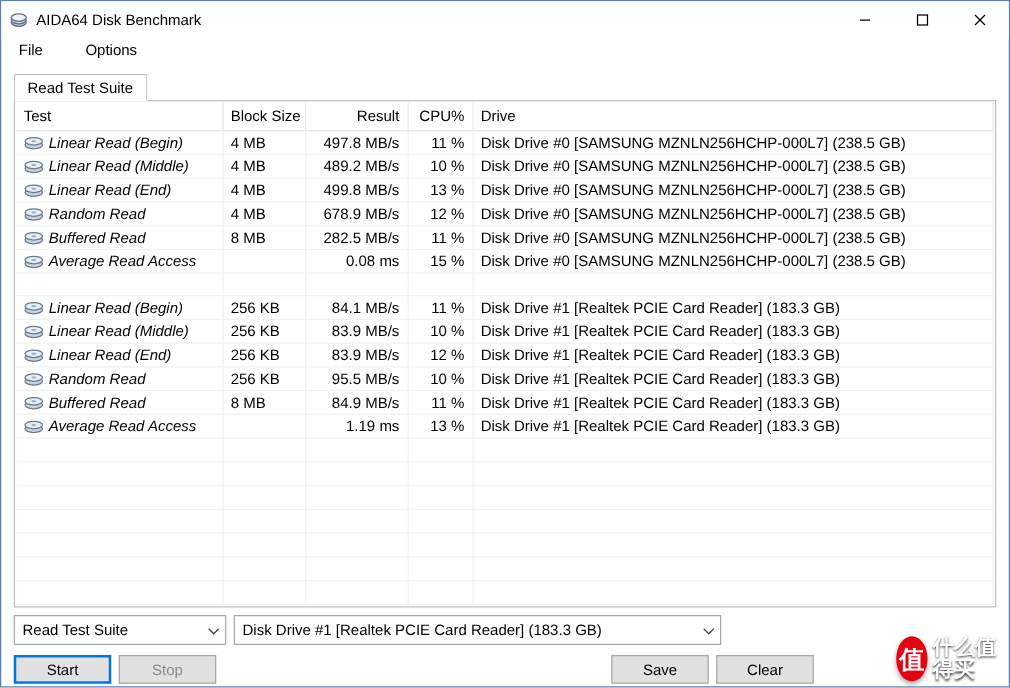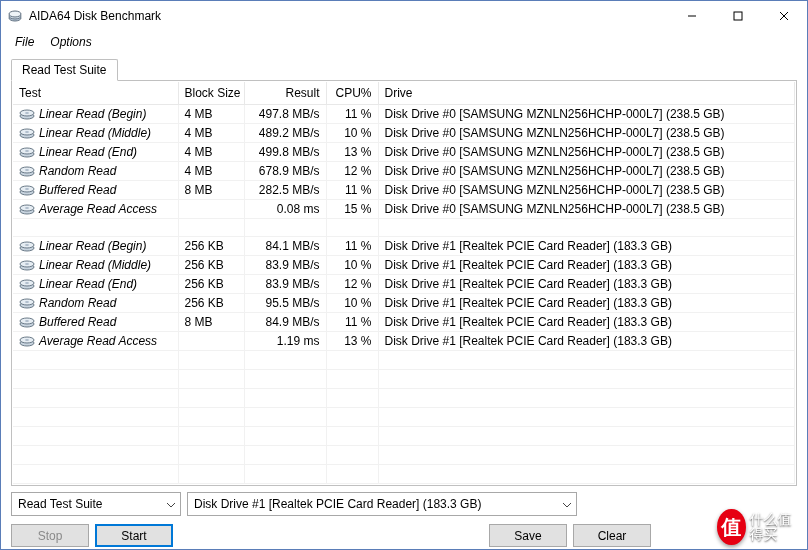--- a/index.html
+++ b/index.html
@@ -33,23 +33,22 @@
     .winbtn {
       width: 46px; height: 30px;
       display: inline-flex; align-items:center; justify-content:center;
       color:#000;
     }
     .winbtn svg { stroke:#000; stroke-width:1; fill:none; }
     .menubar {
       height: 20px;
       padding: 0 6px;
       display: flex;
-      align-items: flex-end;
-      gap: 0;
-      font-style: italic;
+      align-items: flex-start;
+      gap: 18px;
     }
     .menubar .menu-item { padding: 2px 8px; cursor:default; }
     .content { padding: 8px 10px 6px 10px; }
     .tab-strip { display:flex; align-items:flex-end; margin-bottom:-1px; position:relative; z-index:2; }
     .tab {
       border:1px solid #c0c0c0;
       border-bottom:1px solid #fff;
       border-radius:2px 2px 0 0;
       padding:3px 10px;
       background:#fff;
@@ -124,22 +123,22 @@
       gap:4px;
       color:#fff;
       pointer-events:none;
     }
     .wm-circle {
       width:36px;height:36px;border-radius:50%;background:#e60012;color:#fff;
       display:flex;align-items:center;justify-content:center;font-size:20px;font-weight:700;
       box-shadow:0 2px 4px rgba(0,0,0,.4);
     }
     .wm-text {
-      font-size:14px;color:#fff;text-shadow:0 1px 2px rgba(0,0,0,.8);
-      line-height:1.05; font-weight:400;
+      font-size:17px;color:#fff;text-shadow:0 1px 2px rgba(0,0,0,.8);
+      line-height:1.05; font-weight:700;
     }
   </style>
 </head>
 <body>
 
 <div class="titlebar">
   <span class="app-icon">
     <svg viewBox="0 0 16 16">
         <ellipse cx="8" cy="10" rx="6" ry="3" fill="#b8c8d8" stroke="#607080"></ellipse>
         <ellipse cx="8" cy="8" rx="6" ry="3" fill="#d8e4ee" stroke="#607080"></ellipse>
@@ -480,22 +479,22 @@
     </div>
     <div class="combo drive-combo">
       <span>Disk Drive #1  [Realtek PCIE Card Reader]  (183.3 GB)</span>
       <span class="chev"><svg viewBox="0 0 10 6">
             <path d="M1 1 L5 5 L9 1" fill="none" stroke="#444"></path>
           </svg></span>
     </div>
   </div>
 
   <div class="btn-row">
+    <div class="btn primary">Start</div>
     <div class="btn disabled">Stop</div>
-    <div class="btn primary">Start</div>
     <div style="flex:1"></div>
     <div class="btn">Save</div>
     <div class="btn">Clear</div>
     <div style="width:140px"></div>
   </div>
 </div>
 
 <div class="watermark">
   <div class="wm-circle">值</div>
   <div class="wm-text">什么值得买</div>

